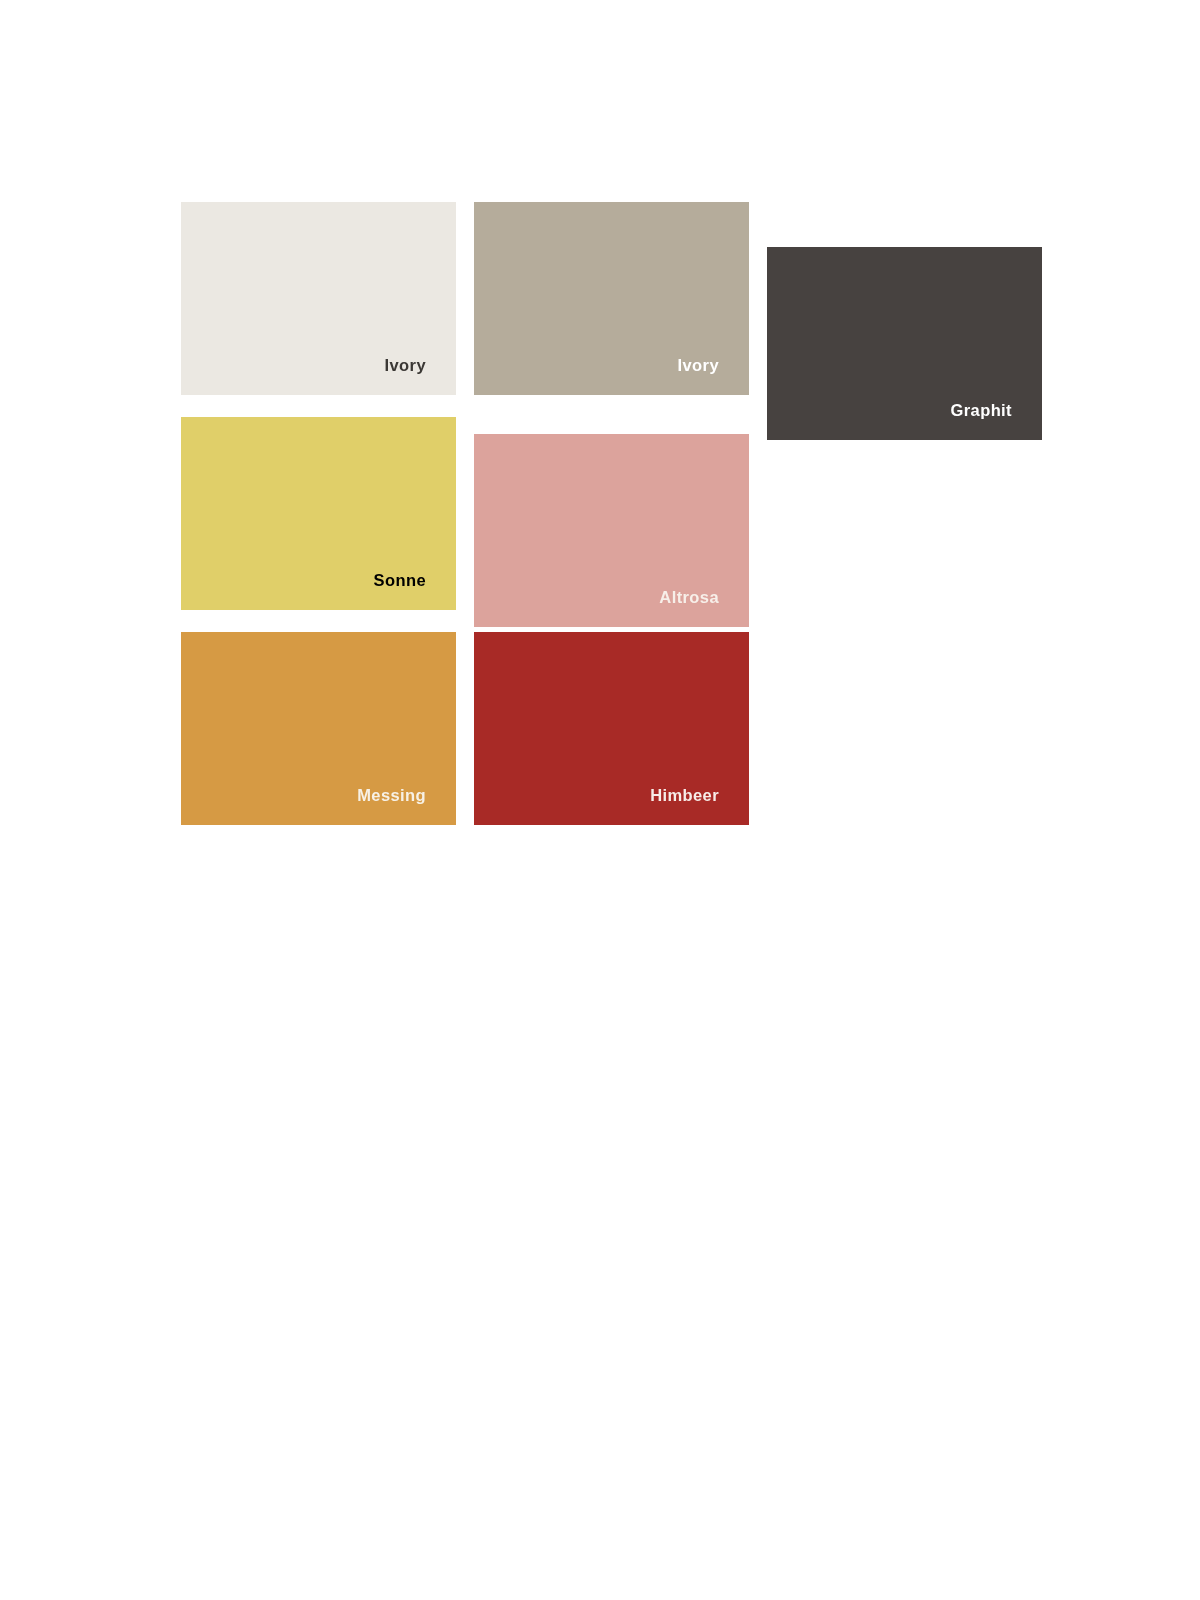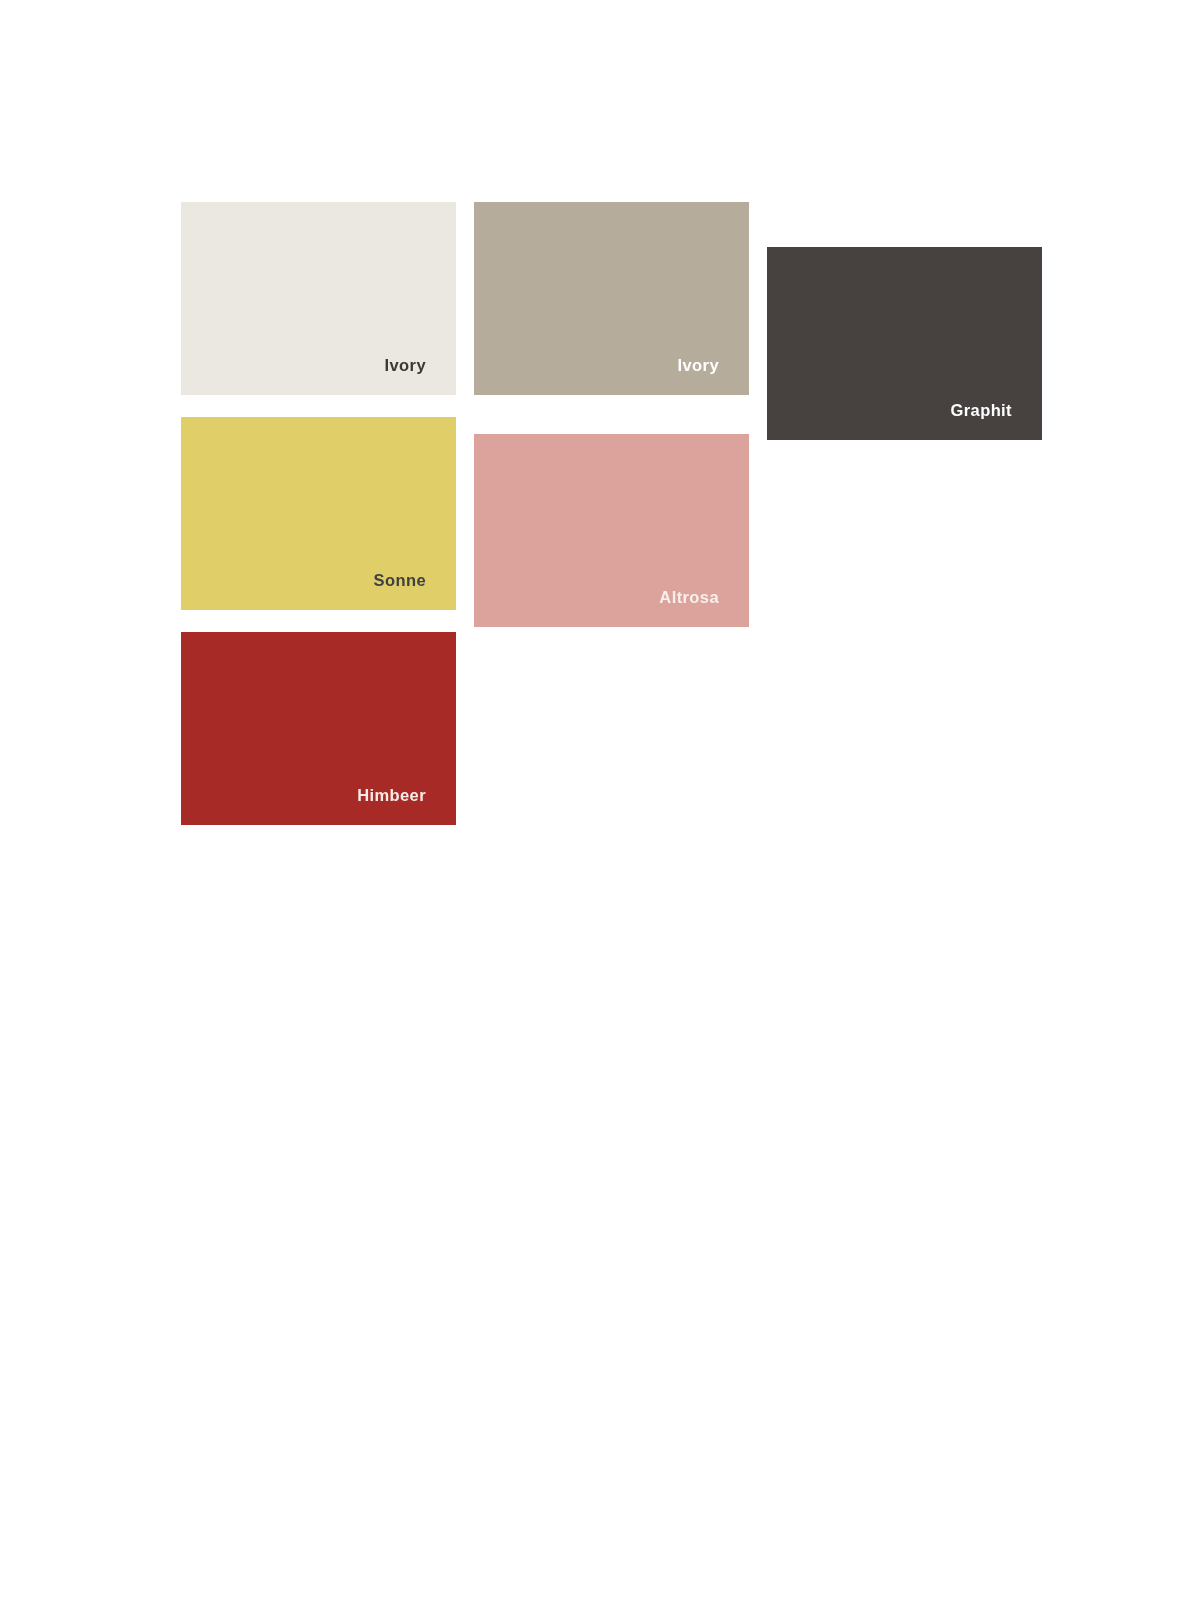--- a/index.html
+++ b/index.html
@@ -68,24 +68,27 @@
       <div class="swatch" style="background: rgb(235, 232, 226);">
         <span class="swatch-label label-dark" style="color: rgb(59, 56, 53);">Ivory</span>
       </div>
       <div class="swatch" style="background: rgb(181, 172, 155);">
         <span class="swatch-label label-light" style="color: rgb(255, 255, 255);">Ivory</span>
       </div>
       <div class="swatch" style="background: rgb(71, 66, 64); margin-top: 45px;">
         <span class="swatch-label label-light" style="color: rgb(255, 255, 255);">Graphit</span>
       </div>
       <div class="swatch" style="background: rgb(224, 207, 105);">
-        <span class="swatch-label label-soft" style="color: #404040;">Sonne</span>
+        <span class="swatch-label label-soft" style="color: #000000;">Sonne</span>
       </div>
       <div class="swatch" style="background: rgb(220, 163, 156); margin-top: 17px;">
         <span class="swatch-label label-soft" style="color: rgb(247, 239, 233);">Altrosa</span>
       </div>
       <div class="swatch swatch-empty"></div>
+      <div class="swatch" style="background: rgb(214, 154, 68);">
+        <span class="swatch-label label-soft" style="color: rgb(247, 241, 230);">Messing</span>
+      </div>
       <div class="swatch" style="background: rgb(168, 42, 38);">
         <span class="swatch-label label-soft" style="color: rgb(247, 236, 232); text-align: center;">Himbeer</span>
       </div>
       <div class="swatch swatch-empty"></div>
     </div>
 </div>
 
 </body></html>

